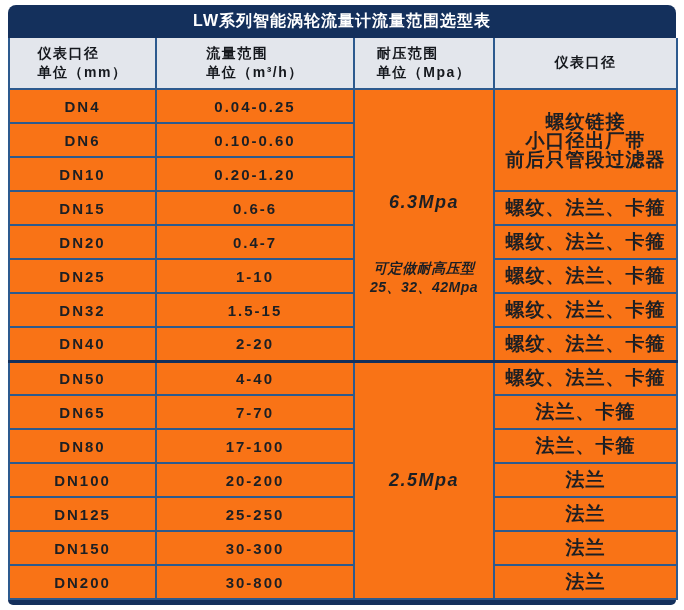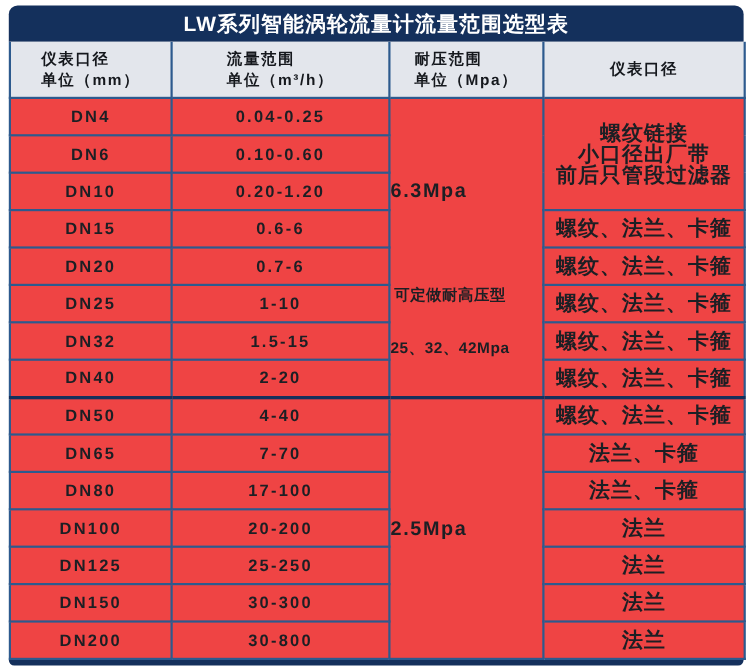--- a/index.html
+++ b/index.html
@@ -17,45 +17,45 @@
     width:684px;height:610px;overflow:hidden;
     font-family:"Liberation Sans","DejaVu Sans",sans-serif;
     color:var(--body-text);
   }
   .page{width:684px;height:610px;padding:5px 8px 0 8px;}
   .card{width:668px;}
   .title-bar{
     height:33px;background:var(--navy);
     border-radius:8px 8px 0 0;
     display:flex;align-items:center;justify-content:center;
-    color:var(--title-text);font-size:19px;font-weight:bold;letter-spacing:1px;
+    color:var(--title-text);font-size:16px;font-weight:bold;letter-spacing:1px;
   }
   table{
     width:668px;border-collapse:collapse;table-layout:fixed;
     border-left:2px solid var(--navy);border-right:2px solid var(--navy);
   }
   col.c1{width:147px;} col.c2{width:198px;} col.c3{width:140px;} col.c4{width:183px;}
   th,td{border:2px solid var(--border);text-align:center;vertical-align:middle;}
   thead tr{height:51px;}
   thead th{
     background:var(--header-bg);color:var(--header-text);
     font-size:14px;font-weight:bold;letter-spacing:1.5px;border-top:none;
   }
   .hb{display:inline-block;text-align:left;line-height:19px;}
   .hl{display:block;}
-  tbody tr{height:34px;background:#ef4444;padding-left:14px;}
+  tbody tr{height:34px;background:#f97316;padding-left:14px;}
   td.num{font-size:15px;font-weight:600;letter-spacing:2px;}
   td.conn{font-size:19px;font-weight:600;letter-spacing:1px;}
   td.conn .cl{display:block;line-height:19px;}
   td.pressure{vertical-align:middle;}
-  .pwrap{display:flex;flex-direction:column;align-items:flex-start;justify-content:center;height:100%;}
+  .pwrap{display:flex;flex-direction:column;align-items:center;justify-content:center;height:100%;font-style:italic;}
   .pmain{font-size:18px;font-weight:600;letter-spacing:1.5px;}
   .p1 .pmain{margin-top:40px;margin-bottom:46px;}
   .pnote{font-size:14px;font-weight:600;line-height:19px;letter-spacing:0.5px;}
-  .pnote span{display:block;margin-top:29px;}
+  .pnote span{display:block;}
   tr.section td{border-top:3px solid var(--navy);}
   .bottom-bar{height:5px;background:var(--navy);border-radius:0 0 8px 8px;}
 </style>
 </head>
 <body>
 
 <div class="page">
   <div class="card">
 
     <div class="title-bar">
@@ -121,21 +121,21 @@
           <td class="num">DN10</td>
           <td class="num">0.20-1.20</td>
         </tr>
         <tr>
           <td class="num">DN15</td>
           <td class="num">0.6-6</td>
           <td class="conn">螺纹、法兰、卡箍</td>
         </tr>
         <tr>
           <td class="num">DN20</td>
-          <td class="num">0.7-6</td>
+          <td class="num">0.4-7</td>
           <td class="conn">螺纹、法兰、卡箍</td>
         </tr>
         <tr>
           <td class="num">DN25</td>
           <td class="num">1-10</td>
           <td class="conn">螺纹、法兰、卡箍</td>
         </tr>
         <tr>
           <td class="num">DN32</td>
           <td class="num">1.5-15</td>

